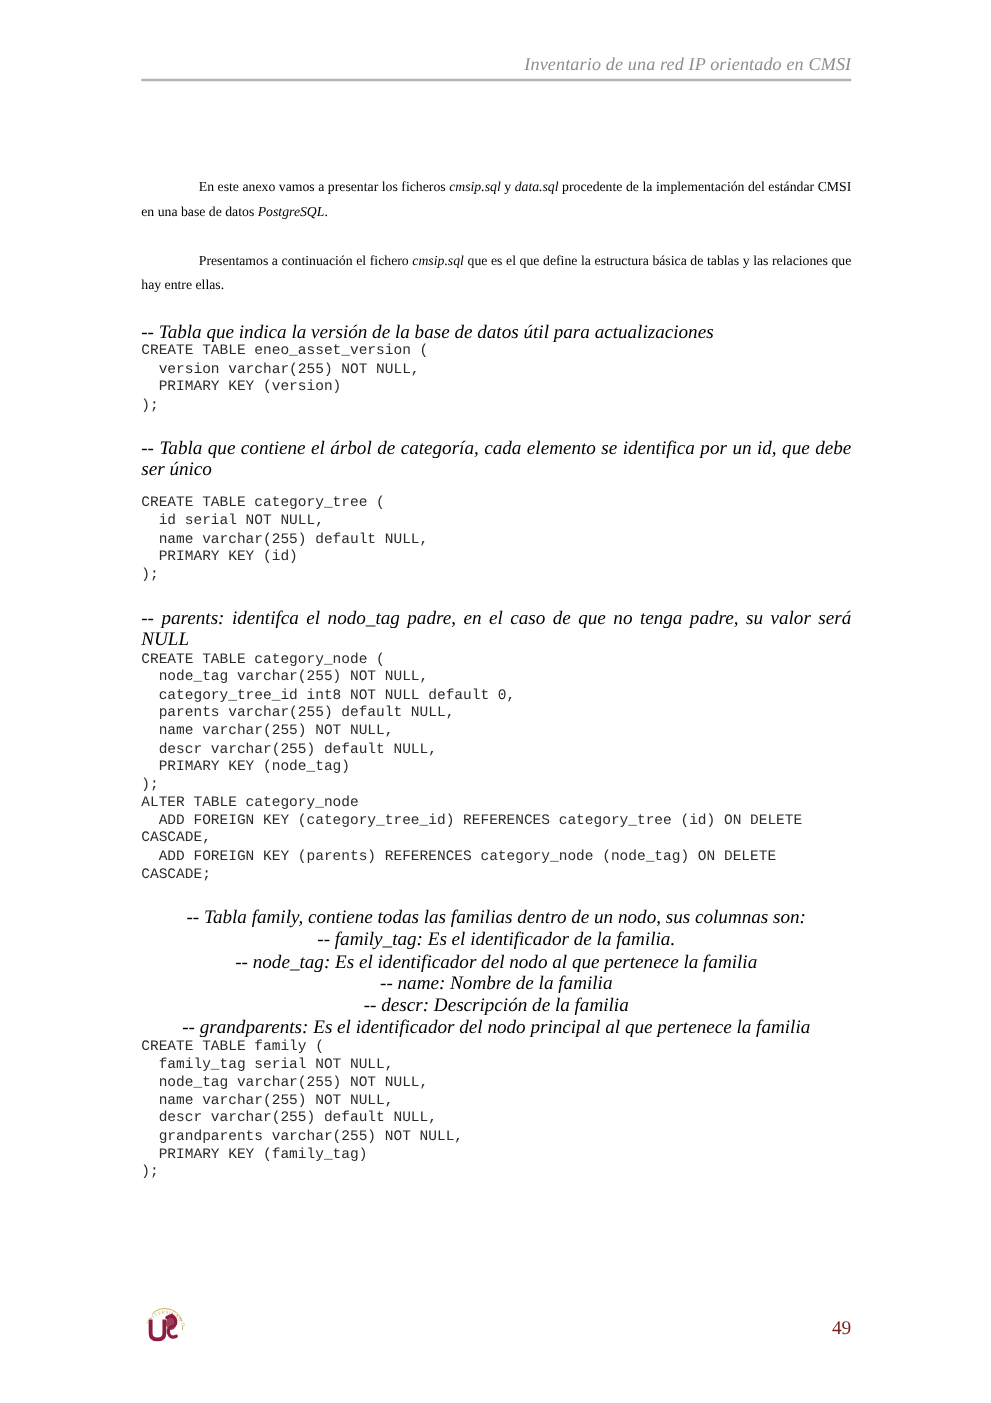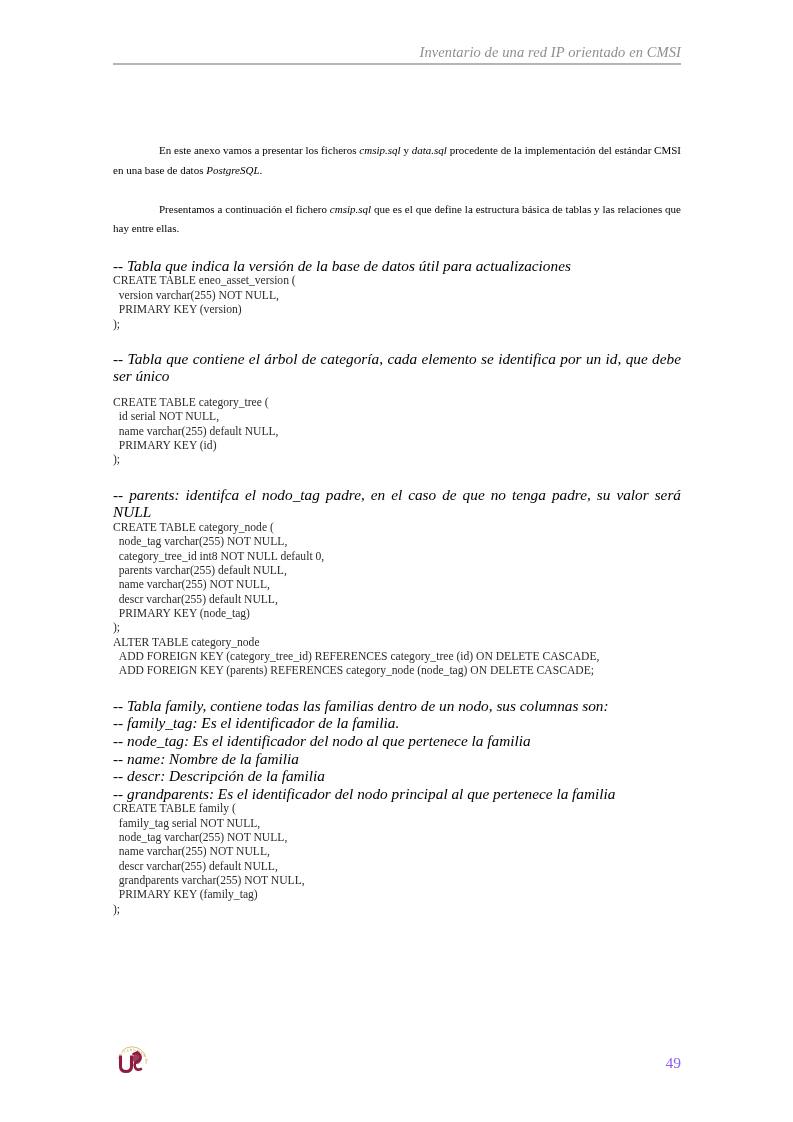--- a/index.html
+++ b/index.html
@@ -90,21 +90,21 @@
     line-height: 17.6px;
     text-align: justify;
     color: #000;
     margin: 0;
     white-space: normal;
   }
   .comment.nojust { text-align: left; }
 
   pre.code {
     margin: 0;
-    font-family: Liberation Serif, serif;
+    font-family: Liberation Mono, monospace;
     font-size: 11.6px;
     line-height: 14.35px;
     color: #2b2b2b;
     white-space: pre-wrap;
     word-break: normal;
     letter-spacing: 0px;
   }
   
   .footer-logo {
     position: absolute;
@@ -114,21 +114,21 @@
     height: 38px;
   }
   .page-number {
     position: absolute;
     left: 600px;
     top: 1054px;
     width: 81px;
     text-align: right;
     font-family: "Liberation Serif", serif;
     font-size: 15.5px;
-    color: #8b5cf6;
+    color: #7f1d1d;
   }
 </style>
 </head>
 <body>
 
 <div class="page">
 
   <div class="header">
     <span class="header-text">Inventario de una red IP orientado en CMSI</span>
   </div>
@@ -165,21 +165,21 @@
   parents varchar(255) default NULL,
   name varchar(255) NOT NULL,
   descr varchar(255) default NULL,
   PRIMARY KEY (node_tag)
 );</pre>
     <pre class="code">ALTER TABLE category_node
   ADD FOREIGN KEY (category_tree_id) REFERENCES category_tree (id) ON DELETE CASCADE,
   ADD FOREIGN KEY (parents) REFERENCES category_node (node_tag) ON DELETE CASCADE;</pre>
 
     <div class="gap-before-comment"></div>
-    <div class="comment nojust" style="white-space: pre-line;">-- Tabla family, contiene todas las familias dentro de un nodo, sus columnas son:
+    <div class="comment nojust" style="white-space: pre-line; text-align: center;">-- Tabla family, contiene todas las familias dentro de un nodo, sus columnas son:
 -- family_tag: Es el identificador de la familia.
 -- node_tag: Es el identificador del nodo al que pertenece la familia
 -- name: Nombre de la familia
 -- descr: Descripción de la familia
 -- grandparents: Es el identificador del nodo principal al que pertenece la familia</div>
     <pre class="code">CREATE TABLE family (
   family_tag serial NOT NULL,
   node_tag varchar(255) NOT NULL,
   name varchar(255) NOT NULL,
   descr varchar(255) default NULL,

